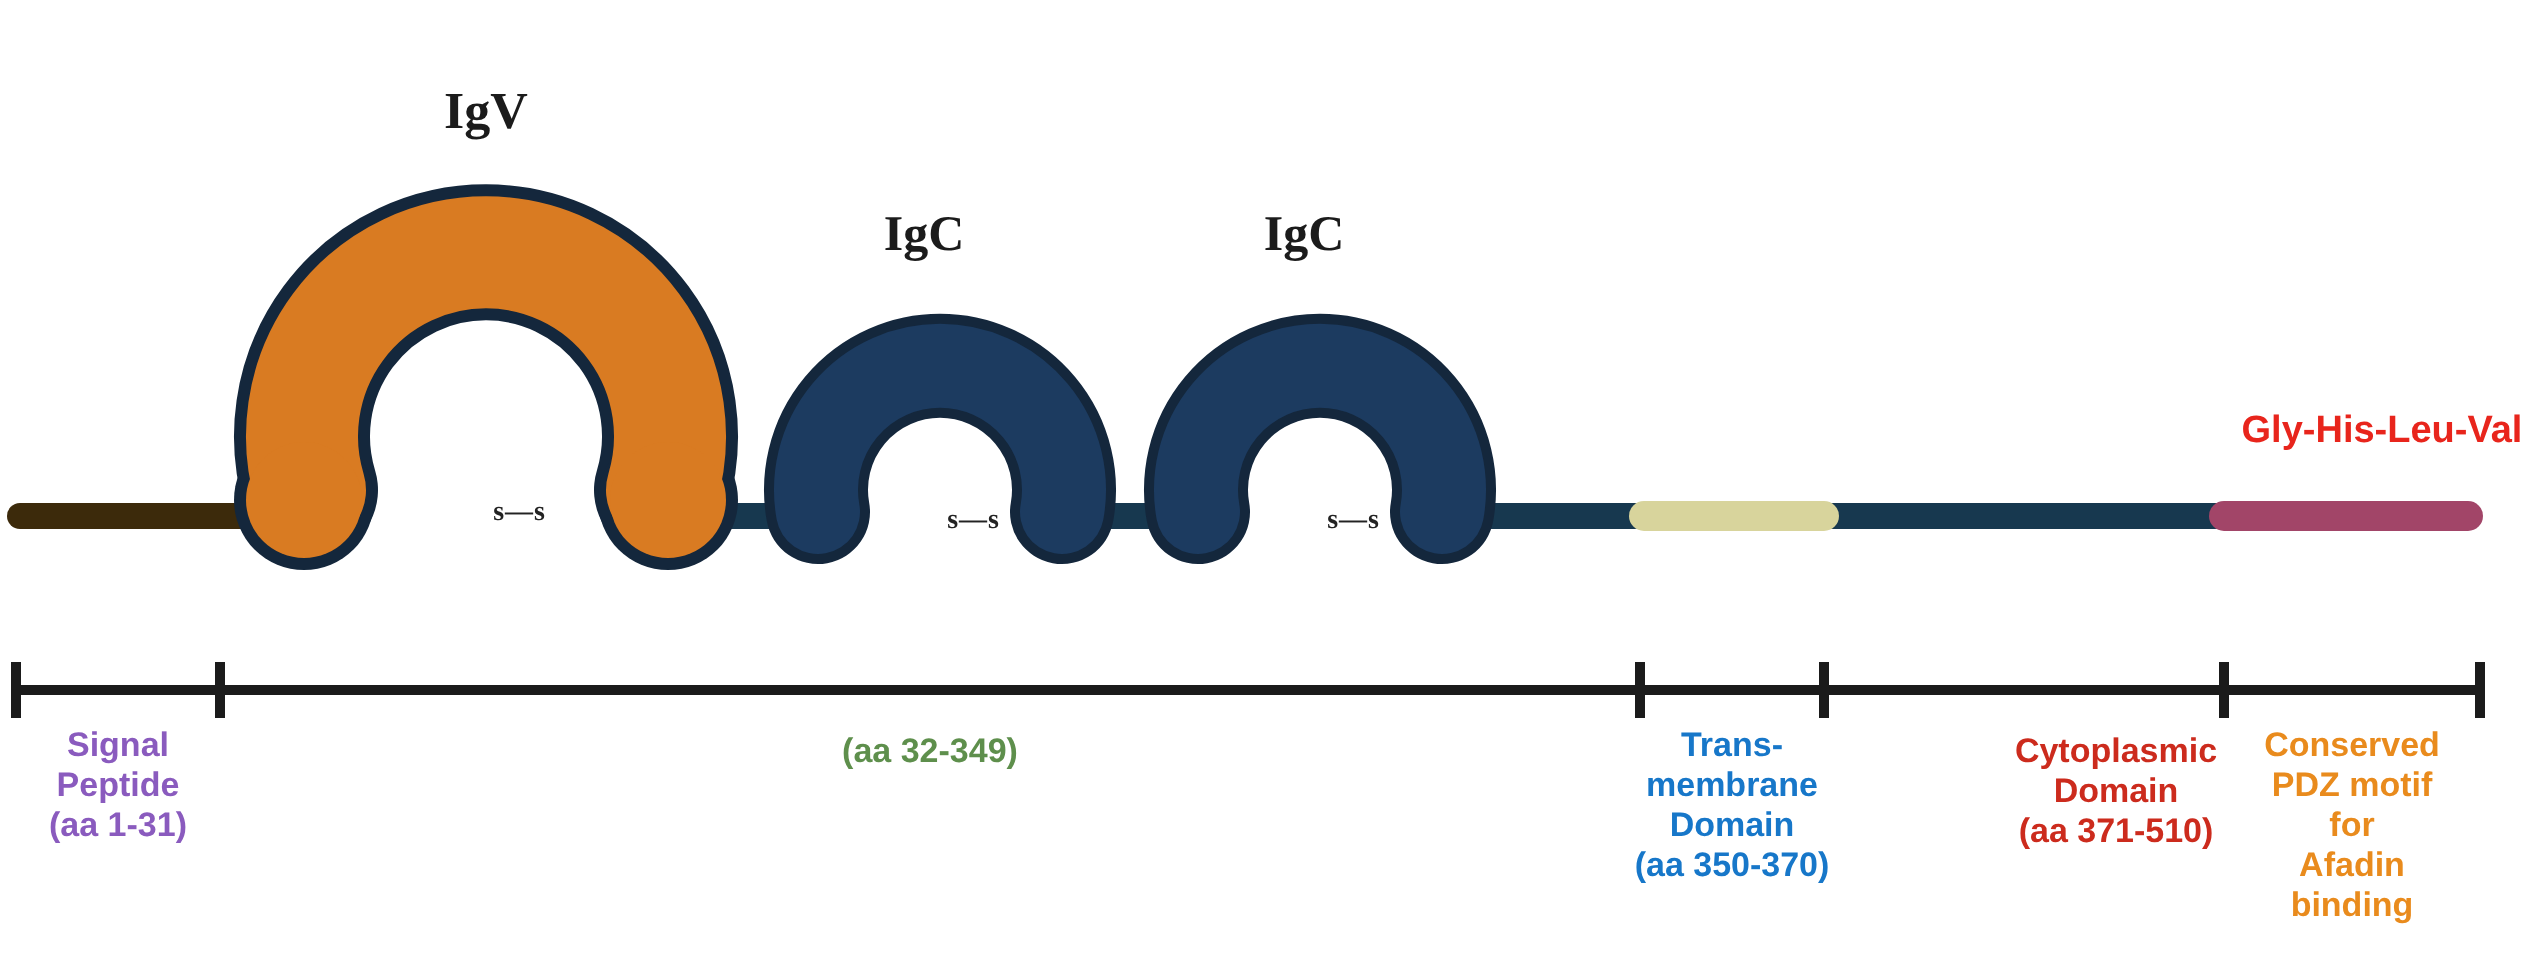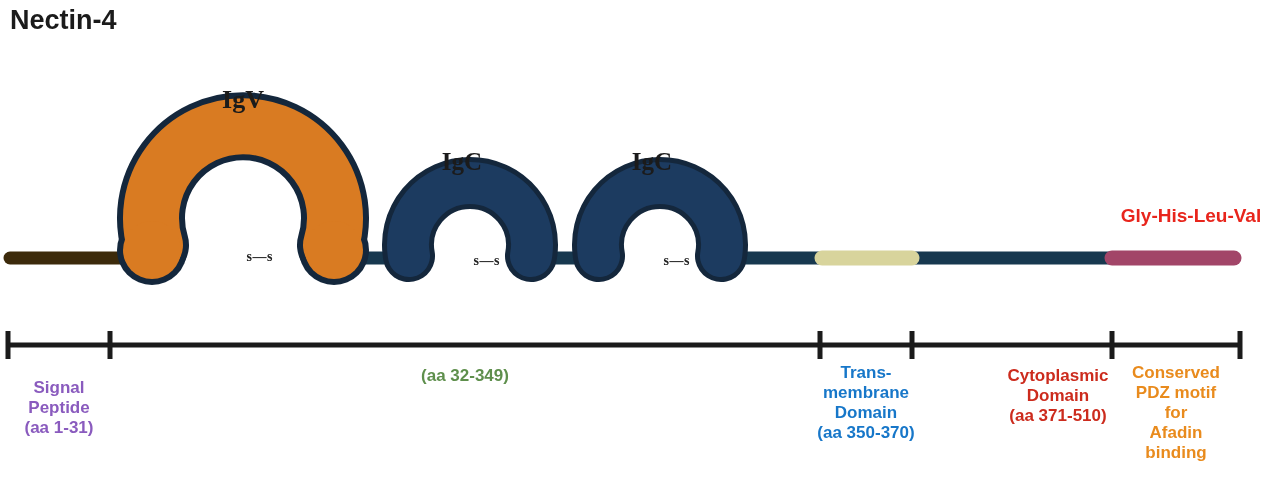--- a/index.html
+++ b/index.html
@@ -16,21 +16,20 @@
   .bar{fill:none;stroke-linecap:butt;}
   .title{
     position:absolute;left:10px;top:6px;
     font:700 27px/1.1 "Liberation Sans", sans-serif;
     color:#1b1b1b;
   }
   .loop-label{
     position:absolute;text-align:center;
     font:600 26px/1.1 "Liberation Serif", serif;
     color:#1b1b1b;
-    margin-top:44px;
   }
   .ss-label{
     position:absolute;text-align:right;width:60px;
     font:700 14px/1 "Liberation Serif", serif;
     color:#222222;letter-spacing:0.5px;
   }
   .gly-label{
     position:absolute;text-align:center;
     font:700 19px/1.1 "Liberation Sans", sans-serif;
   }
@@ -73,33 +72,32 @@
       <path class="arc" d="M599 256 A62 62 0 1 1 721 256" stroke-width="52" stroke="#14273c"></path>
       <path class="arc" d="M599 256 A62 62 0 1 1 721 256" stroke-width="42" stroke="#1c3b60"></path>
     </g>
 
     <g>
       <path class="bar" d="M8 345 H1240" stroke-width="5" stroke="#1b1b1b"></path>
       <path class="bar" d="M8 331 V359 M110 331 V359 M820 331 V359 M912 331 V359 M1112 331 V359 M1240 331 V359" stroke-width="5" stroke="#1b1b1b"></path>
     </g>
   </svg>
 
-  <div class="title">Nectin-4</div>
 
   <div class="loop-label" style="left:193px;top:42px;width:100px;">IgV</div>
   <div class="loop-label" style="left:412px;top:104px;width:100px;font-size:25px;">IgC</div>
   <div class="loop-label" style="left:602px;top:104px;width:100px;font-size:25px;">IgC</div>
 
   <div class="ss-label" style="left:213px;top:250px;">s—s</div>
   <div class="ss-label" style="left:440px;top:254px;">s—s</div>
   <div class="ss-label" style="left:630px;top:254px;">s—s</div>
 
   <div class="gly-label" style="left: 1091px; top: 206px; width: 200px; color: rgb(232, 37, 28);">Gly-His-Leu-Val</div>
 
-  <div class="domain-label" style="left: 6px; top: 363px; width: 106px; color: rgb(138, 91, 190); margin-top: 15px;">
+  <div class="domain-label" style="left: 6px; top: 363px; width: 106px; color: rgb(138, 91, 190);">
     <div>Signal</div>
     <div>Peptide</div>
     <div>(aa 1-31)</div>
   </div>
 
   <div class="domain-label" style="left: 315px; top: 366px; width: 300px; color: rgb(94, 143, 76);">
     <div>(aa 32-349)</div>
   </div>
 
   <div class="domain-label" style="left: 799px; top: 363px; width: 134px; color: rgb(23, 119, 201);">

